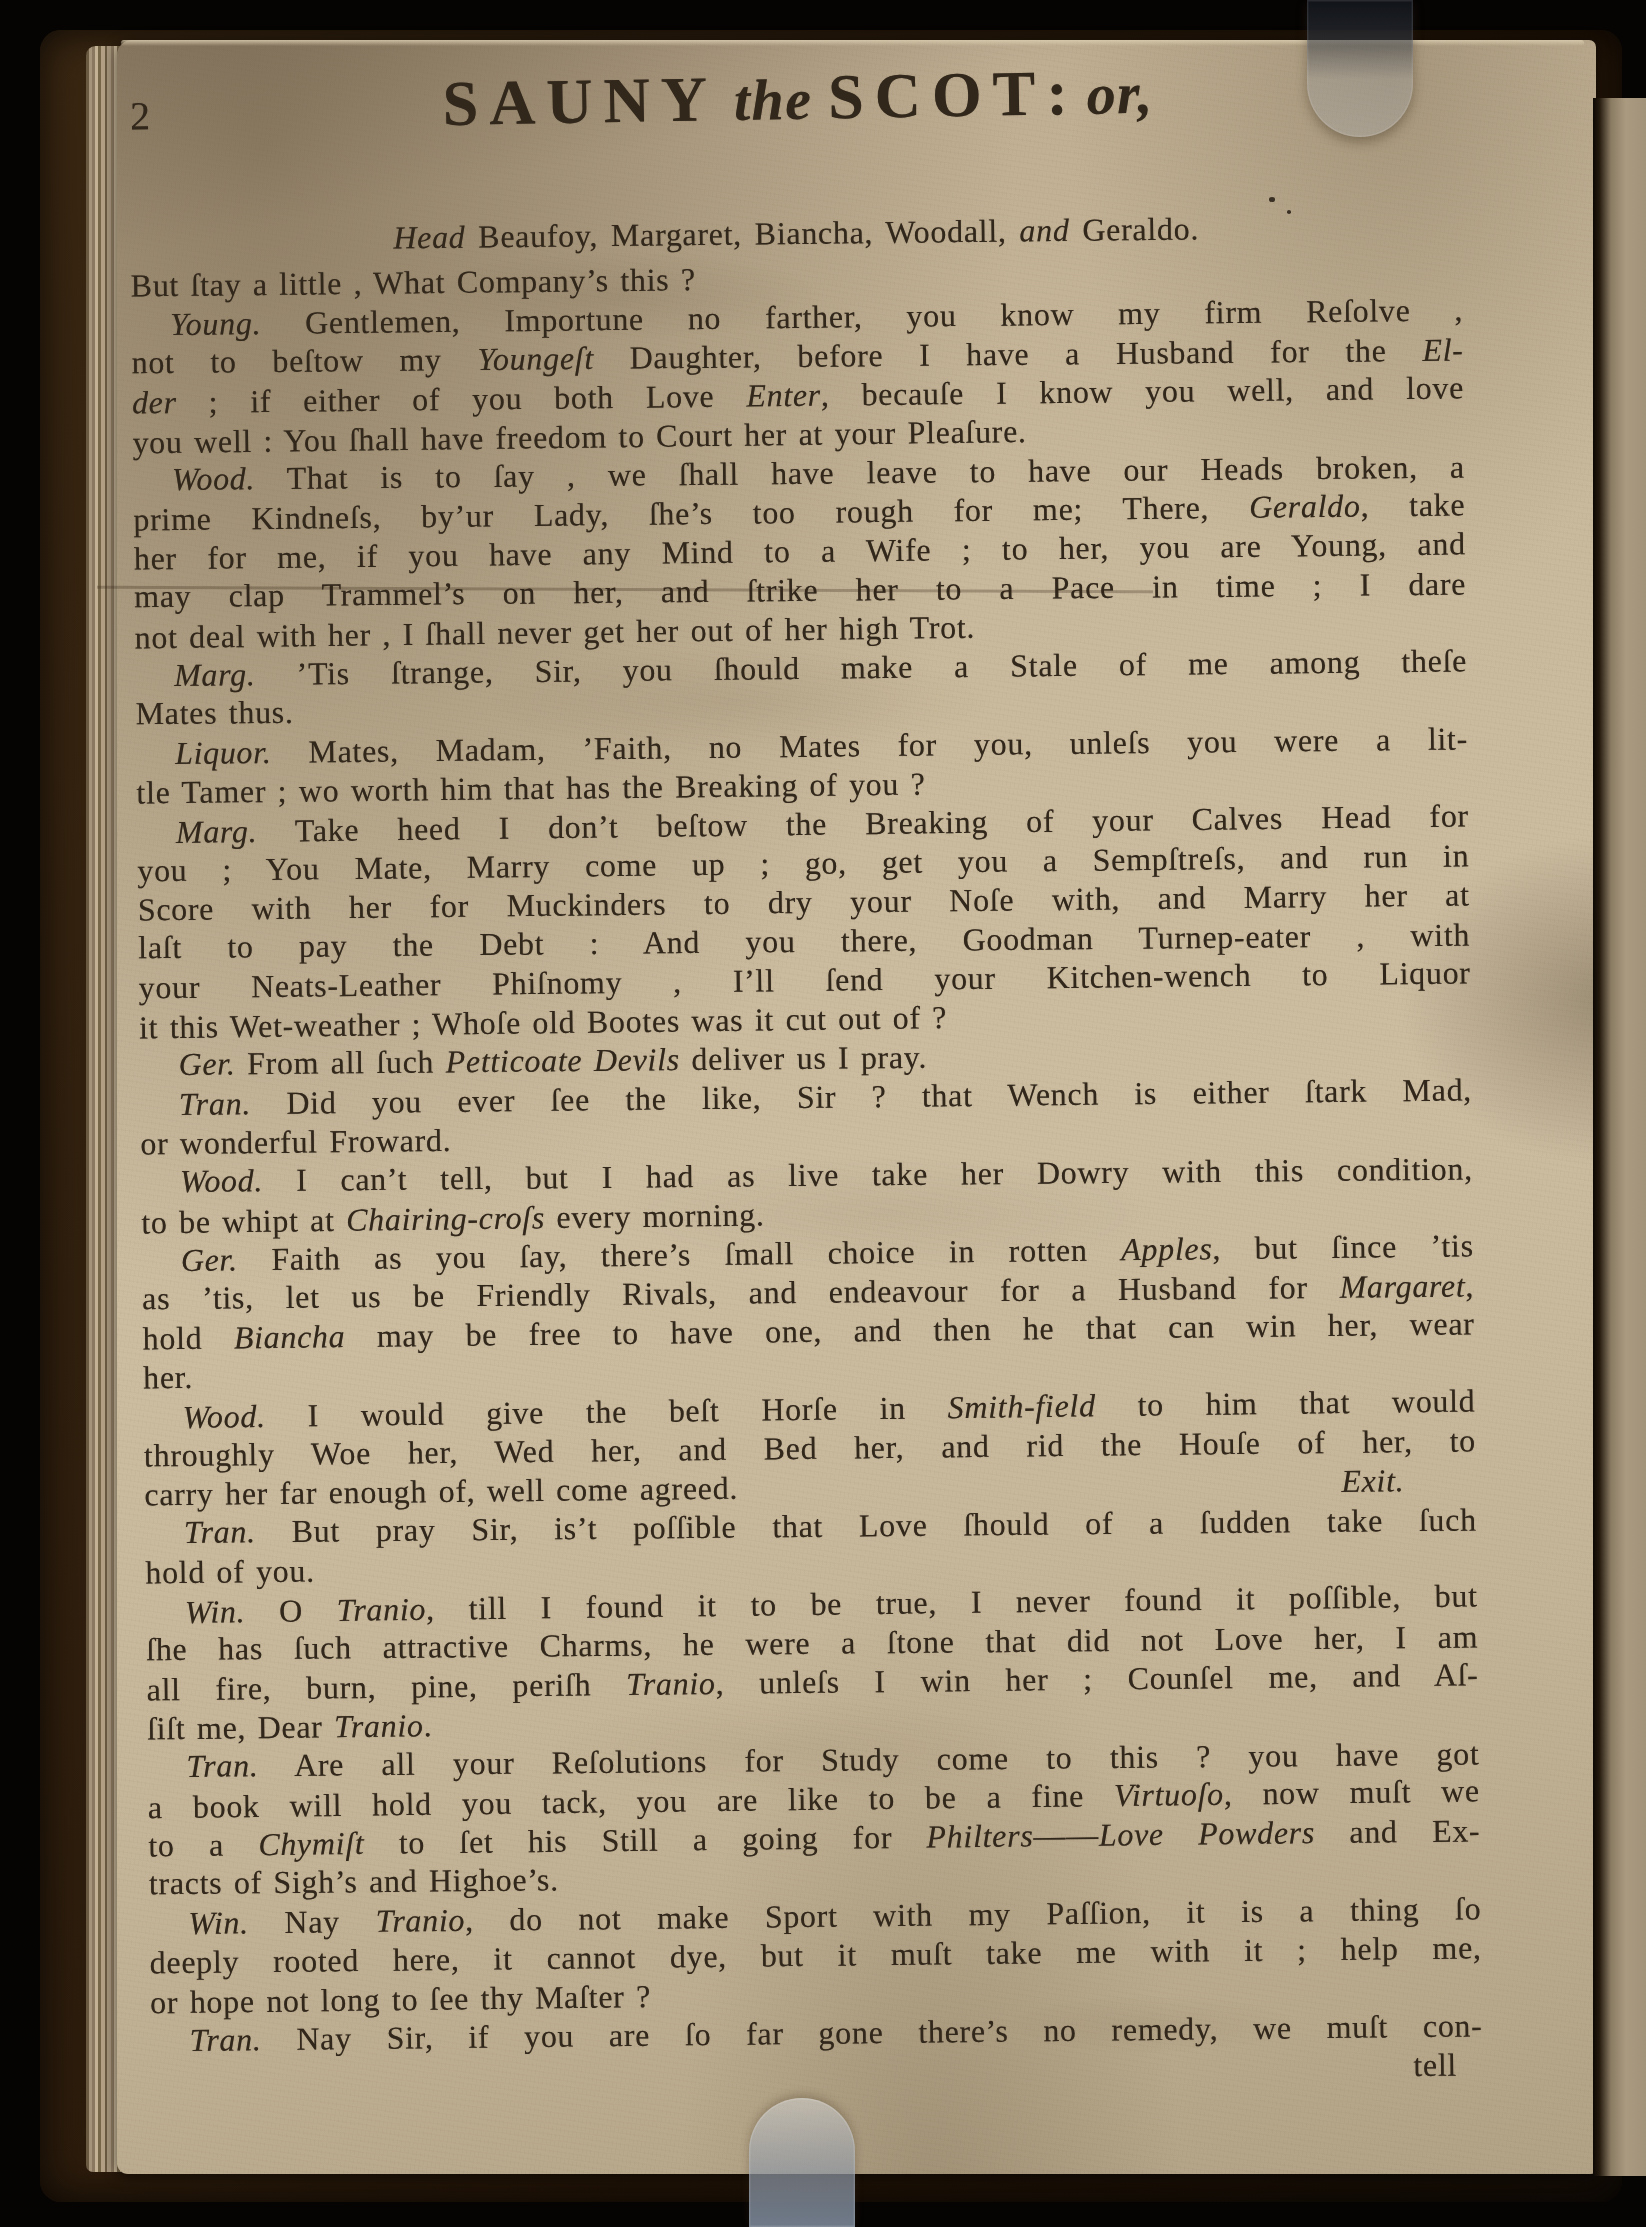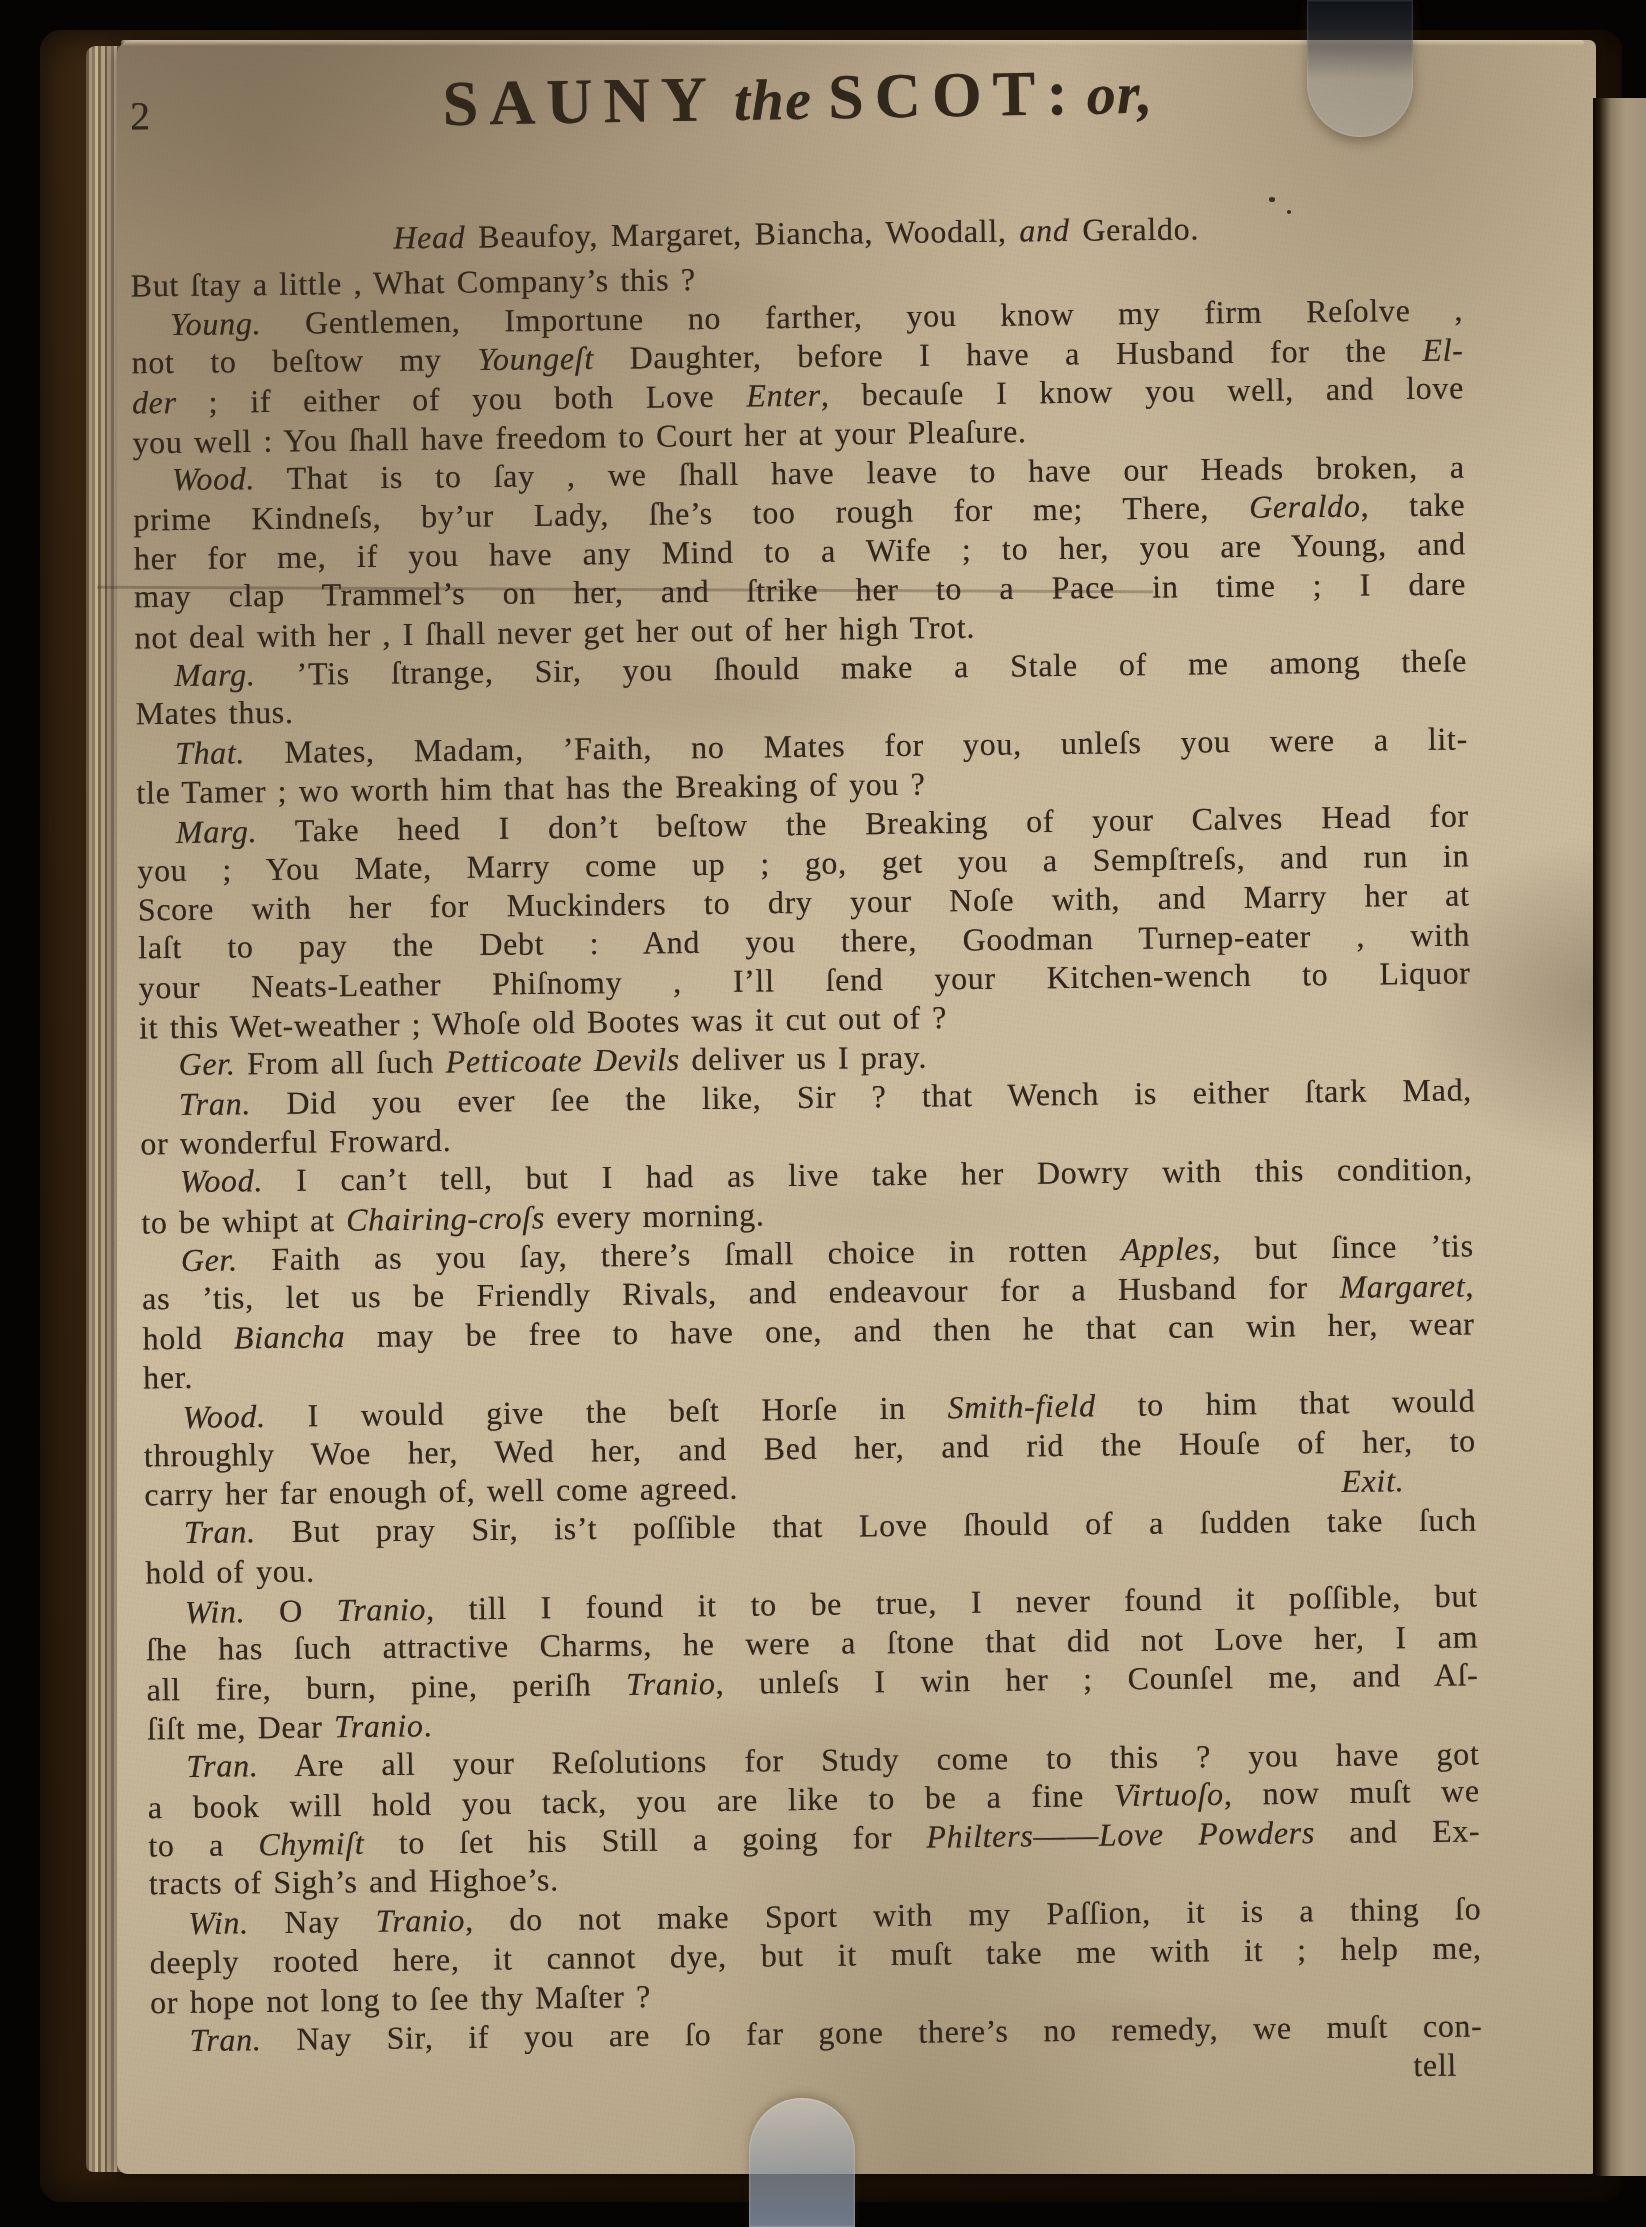--- a/index.html
+++ b/index.html
@@ -92,21 +92,21 @@
         <div class="line justify"><span class="r">not to beſtow my </span><span class="i">Youngeſt</span><span class="r"> Daughter, before I have a Husband for the </span><span class="i">El-</span></div>
         <div class="line justify"><span class="i">der</span><span class="r"> ; if either of you both Love </span><span class="i">Enter</span><span class="r">, becauſe I know you well, and love</span></div>
         <div class="line"><span class="r">you well : You ſhall have freedom to Court her at your Pleaſure.</span></div>
         <div class="line indent justify"><span class="i">Wood.</span><span class="r"> That is to ſay , we ſhall have leave to have our Heads broken, a</span></div>
         <div class="line justify"><span class="r">prime Kindneſs, by’ur Lady, ſhe’s too rough for me; There, </span><span class="i">Geraldo</span><span class="r">, take</span></div>
         <div class="line justify"><span class="r">her for me, if you have any Mind to a Wife ; to her, you are Young, and</span></div>
         <div class="line justify"><span class="r">may clap Trammel’s on her, and ſtrike her to a Pace in time ; I dare</span></div>
         <div class="line"><span class="r">not deal with her , I ſhall never get her out of her high Trot.</span></div>
         <div class="line indent justify"><span class="i">Marg.</span><span class="r"> ’Tis ſtrange, Sir, you ſhould make a Stale of me among theſe</span></div>
         <div class="line"><span class="r">Mates thus.</span></div>
-        <div class="line indent justify"><span class="i">That.</span><span class="r"> Mates, Madam, ’Faith, no Mates for you, unleſs you were a lit-</span></div>
+        <div class="line indent justify"><span class="i">Liquor.</span><span class="r"> Mates, Madam, ’Faith, no Mates for you, unleſs you were a lit-</span></div>
         <div class="line"><span class="r">tle Tamer ; wo worth him that has the Breaking of you ?</span></div>
         <div class="line indent justify"><span class="i">Marg.</span><span class="r"> Take heed I don’t beſtow the Breaking of your Calves Head for</span></div>
         <div class="line justify"><span class="r">you ; You Mate, Marry come up ; go, get you a Sempſtreſs, and run in</span></div>
         <div class="line justify"><span class="r">Score with her for Muckinders to dry your Noſe with, and Marry her at</span></div>
         <div class="line justify"><span class="r">laſt to pay the Debt :  And you there, Goodman Turnep-eater , with</span></div>
         <div class="line justify"><span class="r">your Neats-Leather Phiſnomy , I’ll ſend your Kitchen-wench to Liquor</span></div>
         <div class="line"><span class="r">it this Wet-weather ; Whoſe old Bootes was it cut out of ?</span></div>
         <div class="line indent"><span class="i">Ger.</span><span class="r"> From all ſuch </span><span class="i">Petticoate Devils</span><span class="r"> deliver us I pray.</span></div>
         <div class="line indent justify"><span class="i">Tran.</span><span class="r"> Did you ever ſee the like, Sir ? that Wench is either ſtark Mad,</span></div>
         <div class="line"><span class="r">or wonderful Froward.</span></div>

